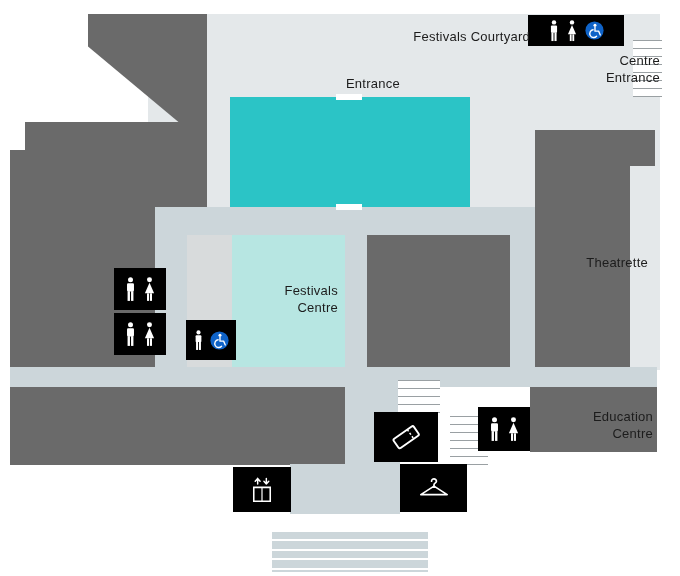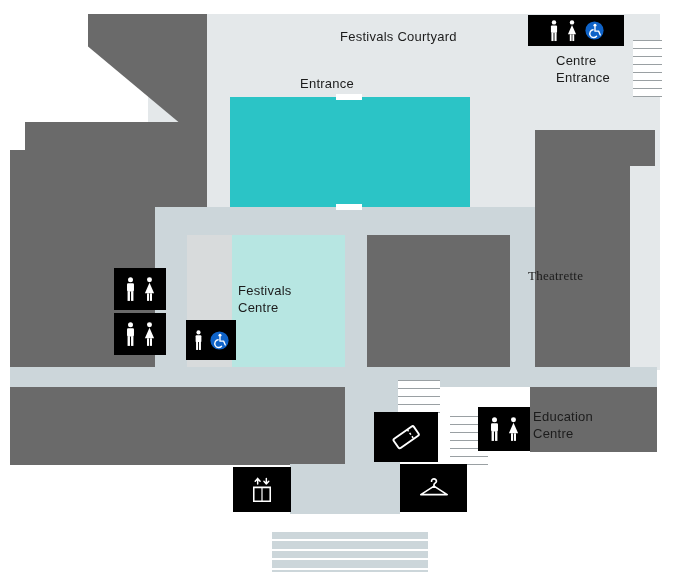--- a/index.html
+++ b/index.html
@@ -12,21 +12,21 @@
   .whitefill{background:#ffffff;}
   .atrium{background:#2bc4c6;}
   .discovery{background:#b7e6e2;}
   .grayroom{background:#d8dbdc;}
   .iconblock{background:#000000;display:flex;align-items:center;justify-content:center;gap:7px;}
   .icon{display:flex;align-items:center;justify-content:center;}
   .stairs{background-color:#ffffff;
           background-image:repeating-linear-gradient(to bottom,#9aa0a3 0 1.5px,transparent 1.5px 8px);}
   .steps{background-color:#ccd6da;
          background-image:repeating-linear-gradient(to bottom,#ffffff 0 2px,transparent 2px 9.5px);}
-  .label{font-size:13px;line-height:17px;letter-spacing:.25px;color:#1c1c1c;text-align:left;}
+  .label{font-size:13px;line-height:17px;letter-spacing:.25px;color:#1c1c1c;text-align:right;}
   .labelwhite{color:#ffffff;}
 </style>
 </head>
 <body>
 
 <div class="plan">
 
   <div class="abs courtyard" style="left:148px;top:14px;width:512px;height:196px;"></div>
   <div class="abs courtyard" style="left:630px;top:14px;width:30px;height:356px;"></div>
   <div class="abs courtyard" style="left:535px;top:210px;width:95px;height:160px;"></div>
@@ -201,21 +201,21 @@
   </div>
 
   <div class="abs label" style="left:300px;top:75px;width:100px;">Entrance</div>
 
 
   <div class="abs label" style="left:238px;top:282px;width:100px;">
     <span>Festivals</span><br>
     <span>Centre</span>
   </div>
 
-  <div class="abs label" style="left:528px;top:267px;width:120px;font-family:Liberation Serif, serif;">Theatrette</div>
+  <div class="abs label" style="left:528px;top:254px;width:120px;">Theatrette</div>
 
   <div class="abs label" style="left:533px;top:400px;width:120px;margin-top:8px;">
     <span>Education</span><br>
     <span>Centre</span>
   </div>
 
 
 </div>
 
 </body></html>

